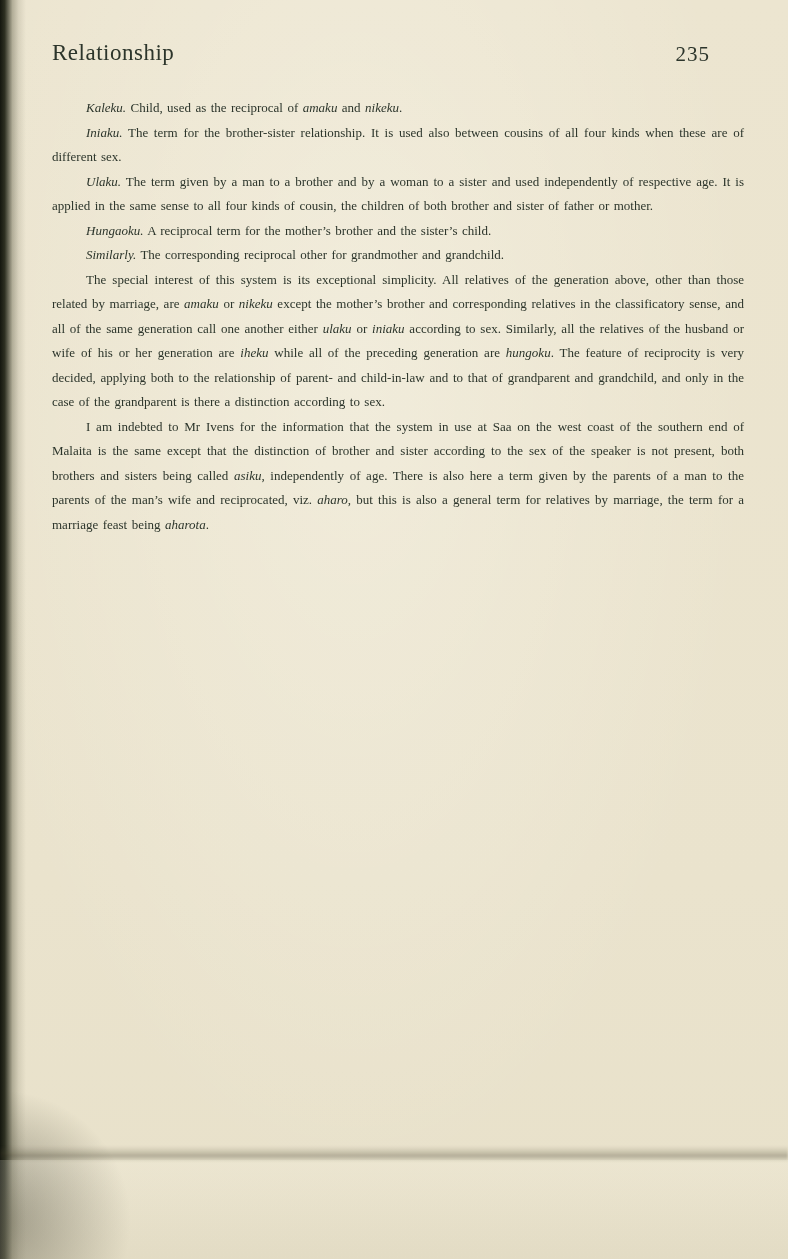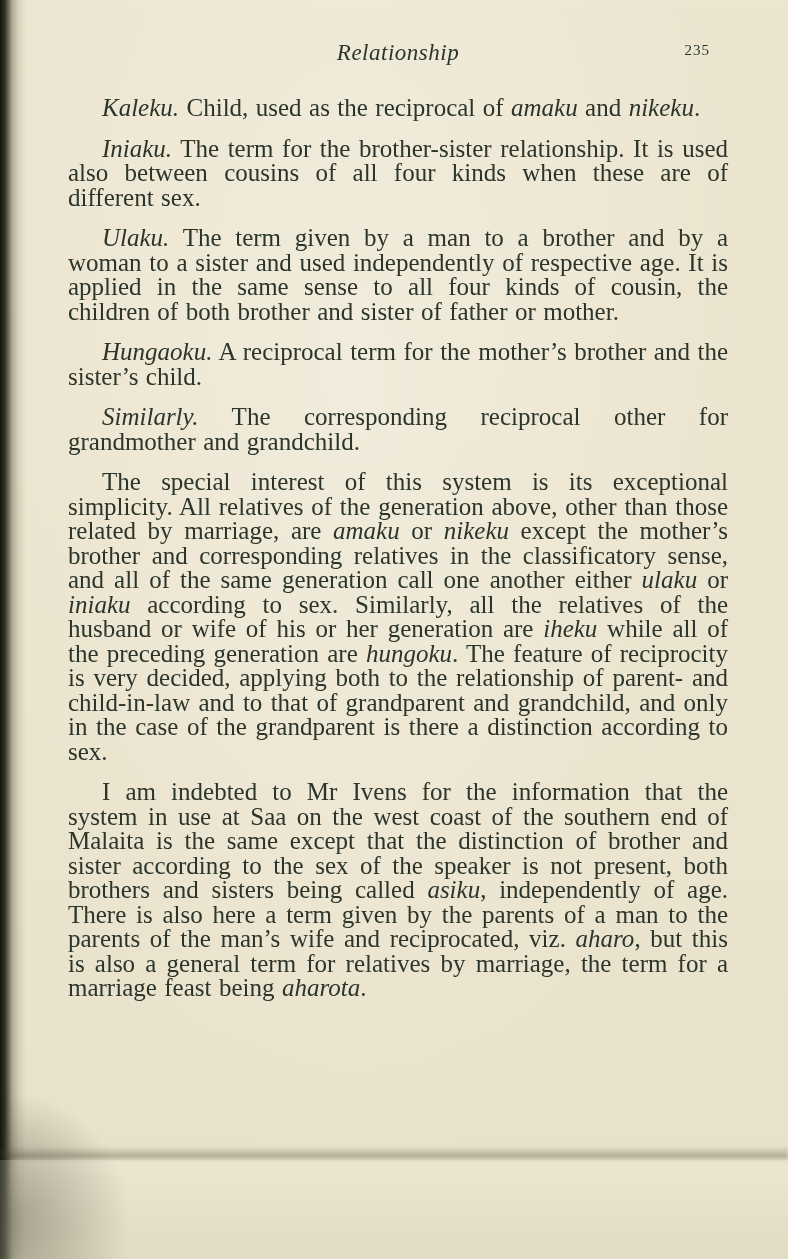--- a/index.html
+++ b/index.html
@@ -58,40 +58,39 @@
     top: 40px;
     color: #2c352b;
   }
   .header {
     position: relative;
     height: 34px;
   }
   .running-title {
     position: absolute;
     left: 0; right: 0;
-    text-align: center;
-    font-style: italic;
+    text-align: left;
     font-size: 23px;
     letter-spacing: 0.5px;
   }
   .page-number {
     position: absolute;
     right: 34px;
     top: 2px;
-    font-size: 15px;
+    font-size: 21px;
     letter-spacing: 1px;
   }
   .body-text {
     margin-top: 22px;
   }
   .para {
-    margin: 16px;
+    margin: 0;
     text-indent: 34px;
     text-align: justify;
-    font-size: 25px;
+    font-size: 13px;
     line-height: 24.5px;
     word-spacing: 1.2px;
   }
   .para .it {
     font-style: italic;
   }
 </style>
 </head>
 <body>
 

